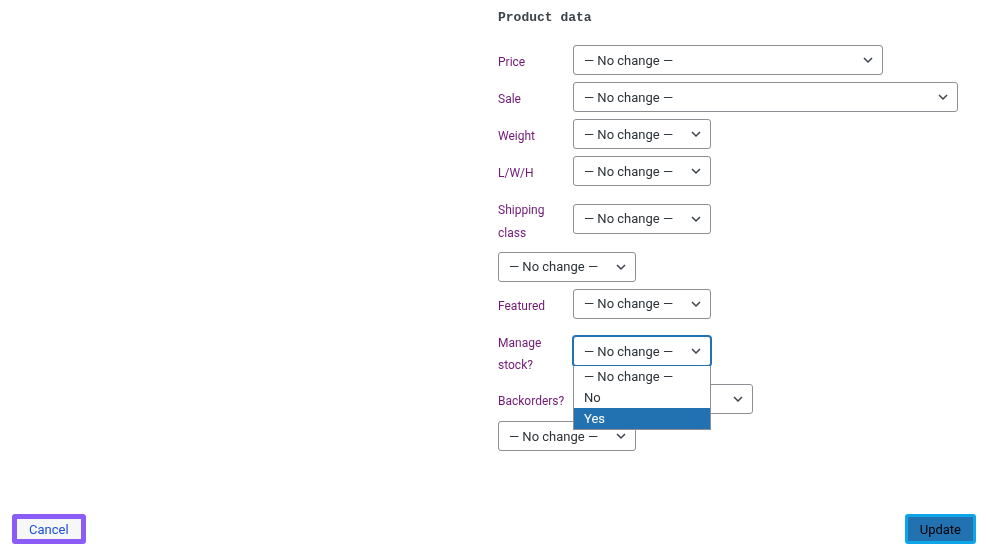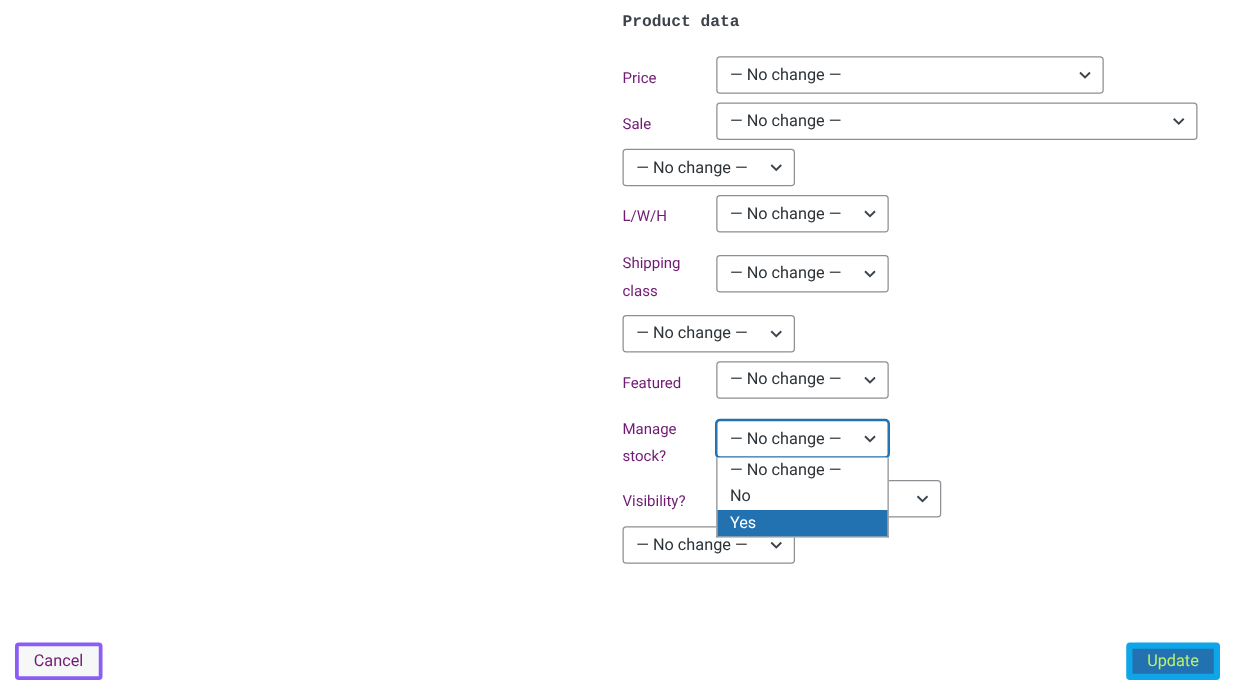--- a/index.html
+++ b/index.html
@@ -103,27 +103,27 @@
       height: 30px;
       padding: 0 12px;
       border-radius: 3px;
       font-size: 13px;
       display: flex;
       align-items: center;
       cursor: pointer;
     }
     .btn-cancel {
       background: #f6f7f7;
-      border: 3px solid #8b5cf6;
-      color: #701a75;
+      border: 5px solid #8b5cf6;
+      color: #1d4ed8;
     }
     .btn-update {
       background: #2271b1;
-      border: 5px solid #0ea5e9;
-      color: #bef264;
+      border: 3px solid #0ea5e9;
+      color: #000000;
     }
   </style>
 </head>
 <body>
 
 <div class="product-data">
   <div class="section-title">Product data</div>
 
   <div class="field-row">
     <div class="field-label">Price</div>
@@ -143,20 +143,21 @@
       <div class="select-box w-385">
         <span>— No change —</span>
         <svg class="chevron" viewBox="0 0 12 12">
             <path d="M2 4 L6 8 L10 4" stroke="#3c434a" stroke-width="1.5" fill="none"></path>
           </svg>
       </div>
     </div>
   </div>
 
   <div class="field-row">
+    <div class="field-label">Weight</div>
     <div class="select-wrap">
       <div class="select-box w-138">
         <span>— No change —</span>
         <svg class="chevron" viewBox="0 0 12 12">
             <path d="M2 4 L6 8 L10 4" stroke="#3c434a" stroke-width="1.5" fill="none"></path>
           </svg>
       </div>
     </div>
   </div>
 
@@ -219,21 +220,21 @@
       </div>
       <div class="dropdown-list">
         <div class="dropdown-option">— No change —</div>
         <div class="dropdown-option">No</div>
         <div class="dropdown-option highlighted">Yes</div>
       </div>
     </div>
   </div>
 
   <div class="field-row">
-    <div class="field-label">Visibility?</div>
+    <div class="field-label">Backorders?</div>
     <div class="select-wrap">
       <div class="select-box w-180">
         <span></span>
         <svg class="chevron" viewBox="0 0 12 12">
             <path d="M2 4 L6 8 L10 4" stroke="#3c434a" stroke-width="1.5" fill="none"></path>
           </svg>
       </div>
     </div>
   </div>
 

